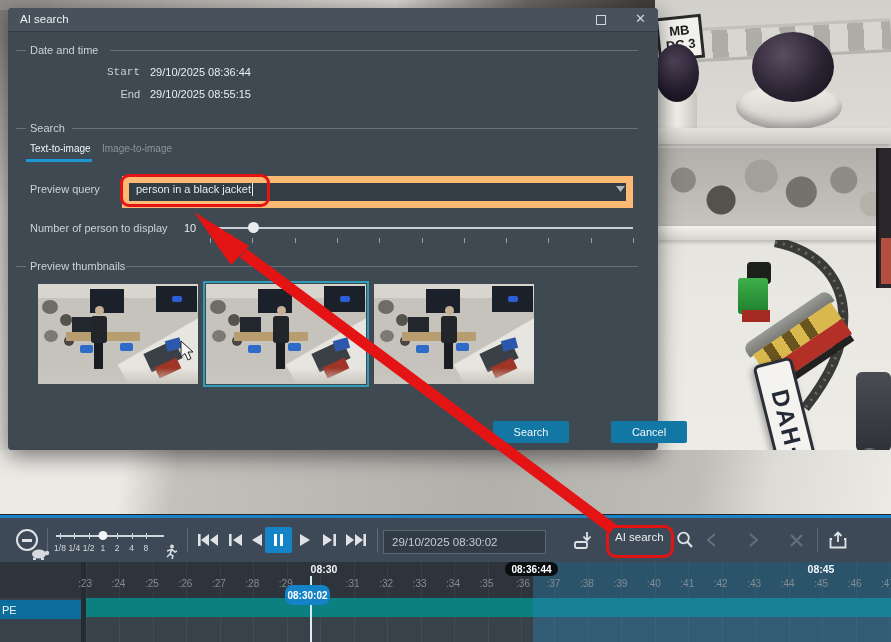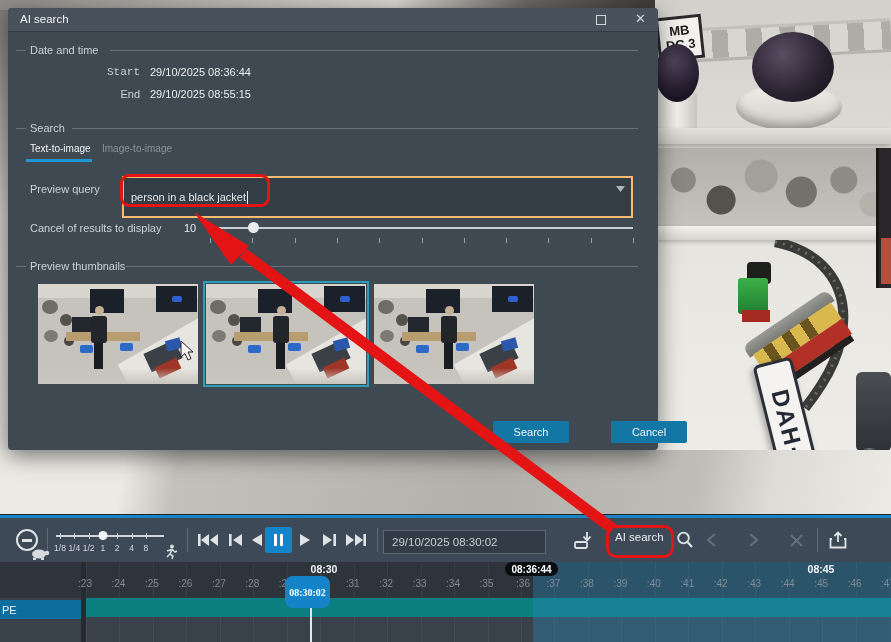--- a/index.html
+++ b/index.html
@@ -76,22 +76,22 @@
   .dlg-max { position:absolute; left:588px; top:7px; width:10px; height:10px; border:1.5px solid #cfd5d9; }
   .dlg-close { position:absolute; left:627px; top:3px; font-size:13px; color:#cfd5d9; }
   .group-line { position:absolute; height:1px; background:rgba(255,255,255,.22); }
   .group-label { position:absolute; color:#ccd2d6; font-size:11px; }
   .dt-label { position:absolute; width:60px; text-align:right; color:#ccd2d6; }
   .dt-value { position:absolute; color:#e9edef; }
   .tab { position:absolute; font-size:10px; }
   .tab.active { color:#f2f5f6; }
   .tab.inactive { color:#8a949c; }
   .tab-underline { position:absolute; height:3px; background:#1e96d6; }
-  #query-input { position:absolute; left:114px; top:168px; width:511px; height:42px; background:#323d46;
-    border:2px solid #fdba74; display:flex; align-items:center; padding-left:7px; color:#e6eaec; }
+  #query-input { position:absolute; left:114px; top:168px; width:511px; height:32px; background:#323d46;
+    border:7px solid #fdba74; display:flex; padding-left:7px; color:#e6eaec; }
   #query-caret { width:1px; height:13px; background:#e6eaec; margin-left:1px; }
   #query-dd { position:absolute; left:600px; top:169px; width:24px; height:24px; display:flex; align-items:center; justify-content:center; }
   #query-dd svg { display:block; }
   #results-value { position:absolute; left:176px; top:214px; color:#e9edef; }
   #dslider-line { position:absolute; left:202px; top:219px; width:423px; height:2px; background:#c9cfd3; }
   #dslider-thumb { position:absolute; left:240px; top:214px; width:11px; height:11px; border-radius:50%; background:#e8ecee; }
   .dtick { position:absolute; width:1px; height:5px; background:#99a1a8; top:230px; }
   .thumb { position:absolute; top:276px; width:160px; height:100px; background:#c6c3bd; overflow:hidden; }
   .thumb.sel { outline:2px solid #2f9cb8; outline-offset:1px; }
   .s-ceil { position:absolute; left:0; top:0; width:160px; height:14px; background:#d8d5cf; }
@@ -145,22 +145,22 @@
     background:repeating-linear-gradient(90deg, rgba(255,255,255,.05) 0 1px, transparent 1px 33.46px); }
   #teal-band { position:absolute; left:86px; top:36px; width:805px; height:19px; background:#0c7f80; }
   #row-header { position:absolute; left:0; top:38px; width:81px; height:19px; background:#0a6d9c;
     color:#eef3f5; font-size:11px; display:flex; align-items:center; padding-left:2px; }
   #col-sep { position:absolute; left:81px; top:0; width:5px; height:80px; background:#252b31; }
   #selection-overlay { position:absolute; left:533px; top:0; width:358px; height:80px; background:rgba(43,136,183,.38); }
   .hour-label { position:absolute; top:1px; width:48px; text-align:center; color:#f2f5f7; font-size:10.5px; font-weight:bold; z-index:3; }
   .mt { position:absolute; top:16px; transform:translateX(-50%); font-size:10px; color:#828c94; z-index:1; }
   #pill-start { position:absolute; left:505px; top:0; width:53px; height:14px; background:#0a0d10; border-radius:7px;
     color:#fff; font-size:10px; font-weight:bold; display:flex; align-items:center; justify-content:center; z-index:3; }
-  #pill-playhead { position:absolute; left:285px; top:14px; width:45px; height:32px; background:#1583c7; border-radius:8px;
-    color:#fff; font-size:10px; font-weight:bold; display:flex; align-items:center; justify-content:center; z-index:4;font-family:Liberation Serif, serif; }
+  #pill-playhead { position:absolute; left:285px; top:23px; width:45px; height:20px; background:#1583c7; border-radius:8px;
+    color:#fff; font-size:10px; font-weight:bold; display:flex; align-items:center; justify-content:center; z-index:4; }
   #playhead { position:absolute; left:310px; top:14px; width:2px; height:66px; background:#d6edf4; z-index:2; }
 
   
   #anno { position:absolute; inset:0; z-index:50; pointer-events:none; }
   #red-box-query { position:absolute; left:120px; top:174px; width:150px; height:33px; border:3px solid #e41414; border-radius:9px; }
   #red-box-ai { position:absolute; left:606px; top:525px; width:68px; height:33px; border:3px solid #e41414; border-radius:10px; }
   #cursor { position:absolute; left:180px; top:340px; z-index:60; }
 </style>
 </head>
 <body>
@@ -236,21 +236,21 @@
     <div id="query-input">
       <span>person in a black jacket</span>
       <span id="query-caret"></span>
     </div>
     <div id="query-dd">
       <svg width="9" height="6" viewBox="0 0 9 6">
           <polygon points="0,0 9,0 4.5,6" fill="#aeb6bc"></polygon>
         </svg>
     </div>
 
-    <span class="group-label" style="left:22px; top:214px;">Cancel of results to display</span>
+    <span class="group-label" style="left:22px; top:214px;">Number of person to display</span>
     <span id="results-value">10</span>
     <div id="dslider-line"></div>
     <div id="dslider-thumb"></div>
     <div id="dticks">
         <div class="dtick" style="left: 202px;"></div>
         <div class="dtick" style="left: 244.3px;"></div>
         <div class="dtick" style="left: 286.6px;"></div>
         <div class="dtick" style="left: 328.9px;"></div>
         <div class="dtick" style="left: 371.2px;"></div>
         <div class="dtick" style="left: 413.5px;"></div>

